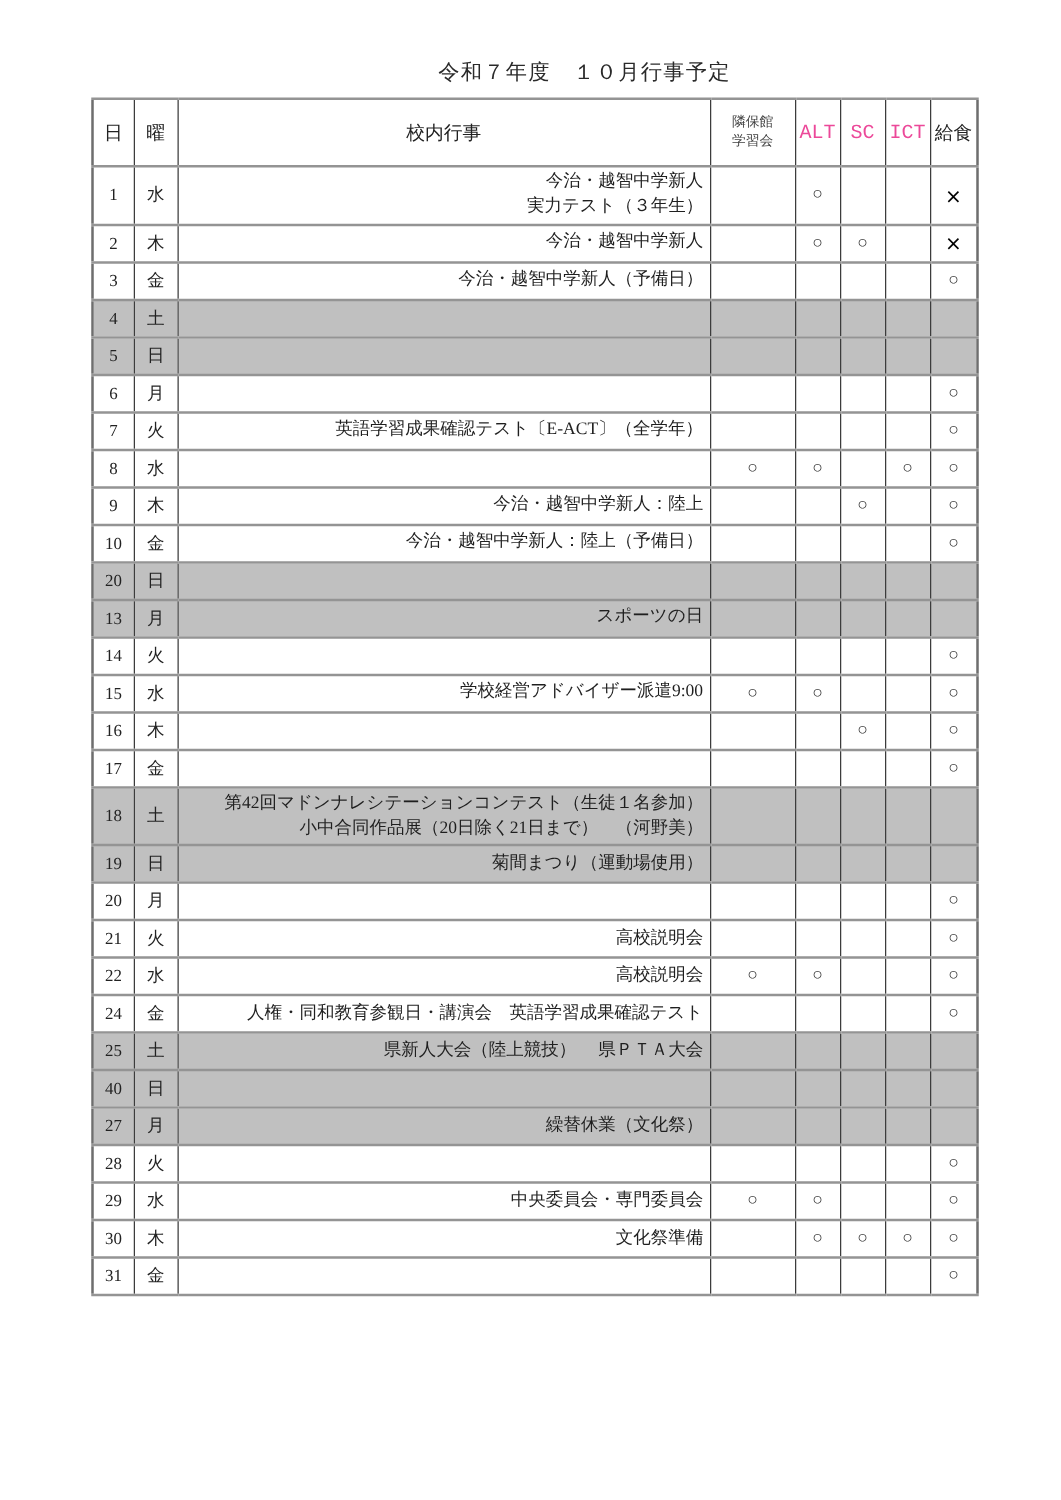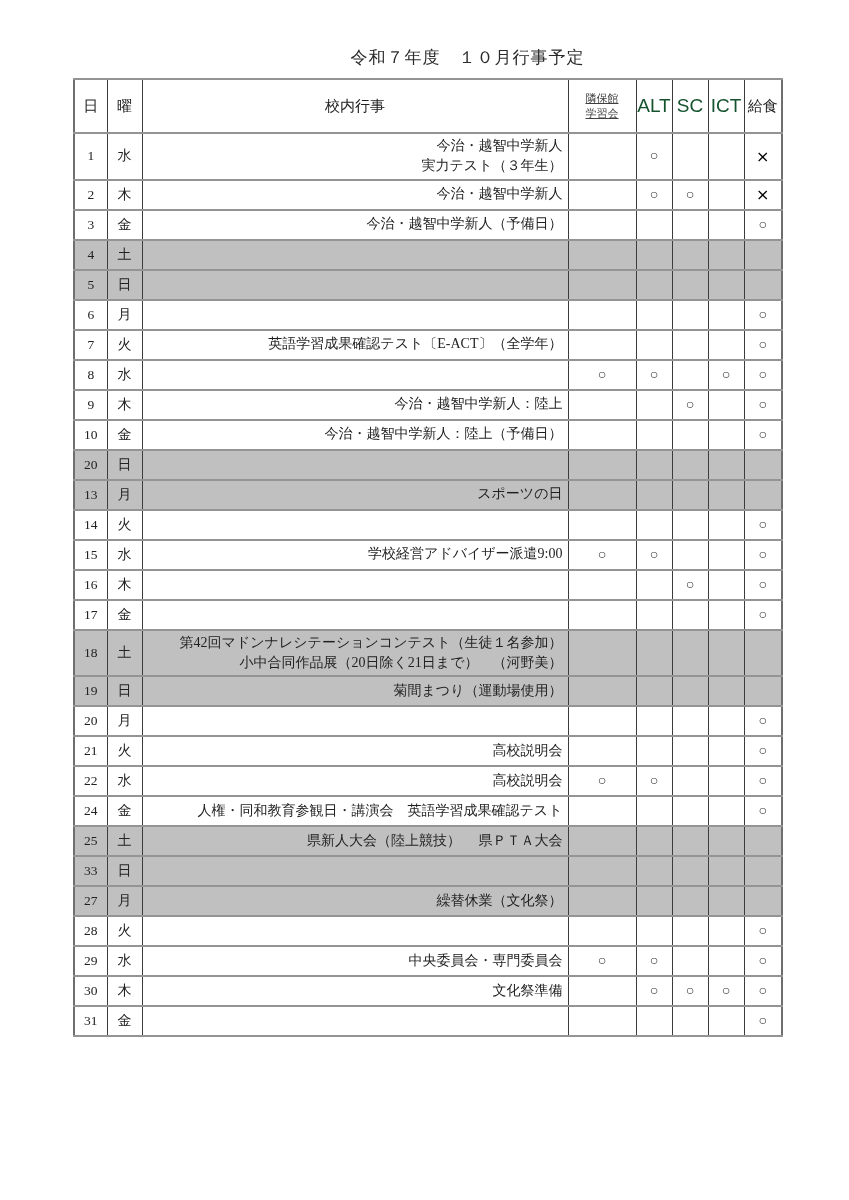--- a/index.html
+++ b/index.html
@@ -28,22 +28,22 @@
     border-left: 1px solid #3c3c3c;
     border-right: 1px solid #3c3c3c;
     border-top: 2px solid #949494;
     border-bottom: 2px solid #949494;
     padding: 0;
     overflow: hidden;
     background: #ffffff;
   }
   thead th { height: 52px; font-weight: normal; vertical-align: middle; }
   .h-day, .h-wd, .h-event, .h-lunch { font-size: 15px; color: #222; }
-  .h-rin { font-size: 11px; color: #3f3f3f; font-family: "Liberation Sans", "DejaVu Sans", sans-serif; line-height: 1.35; text-decoration: underline; }
-  .h-abbr { font-size: 19px; color: #14532d; font-family: Liberation Sans, sans-serif; }
+  .h-rin { font-size: 11px; color: #3f3f3f; font-family: "Liberation Sans", "DejaVu Sans", sans-serif; line-height: 1.35; }
+  .h-abbr { font-size: 16px; color: #ec4899; font-family: Liberation Mono, monospace; }
   tbody tr { height: 30px; }
   tbody tr.tall { height: 46px; }
   tbody tr.gray td { background: #c0c0c0; }
   .c-day  { text-align: center; font-size: 13.5px; color: #222; }
   .c-wd   { text-align: center; font-size: 14px; color: #222; }
   .c-event{ text-align: right; padding: 2px 5px; font-size: 14px; line-height: 1.45; color: #1f1f1f; }
   .c-mark { text-align: center; font-size: 14px; color: #333; }
   .c-mark.cross { font-size: 16px; color: #000; font-family: "DejaVu Sans", sans-serif; }
 </style>
 </head>
@@ -304,21 +304,21 @@
           <td class="c-day">25</td>
           <td class="c-wd">土</td>
           <td class="c-event">県新人大会（陸上競技）　 県ＰＴＡ大会</td>
           <td class="c-mark"></td>
           <td class="c-mark"></td>
           <td class="c-mark"></td>
           <td class="c-mark"></td>
           <td class="c-mark"></td>
         </tr>
         <tr class="gray">
-          <td class="c-day">33</td>
+          <td class="c-day">40</td>
           <td class="c-wd">日</td>
           <td class="c-event"></td>
           <td class="c-mark"></td>
           <td class="c-mark"></td>
           <td class="c-mark"></td>
           <td class="c-mark"></td>
           <td class="c-mark"></td>
         </tr>
         <tr class="gray">
           <td class="c-day">27</td>

